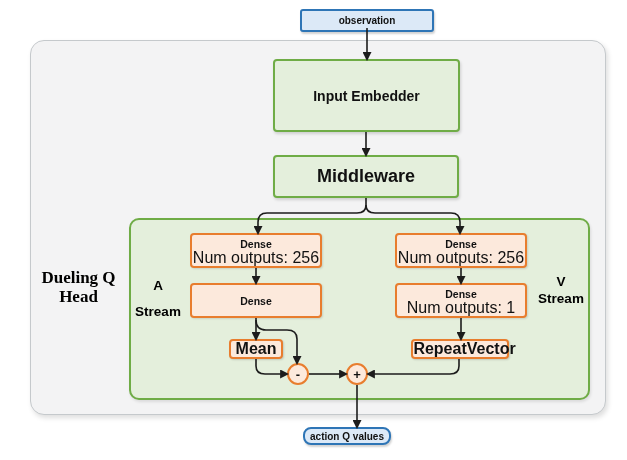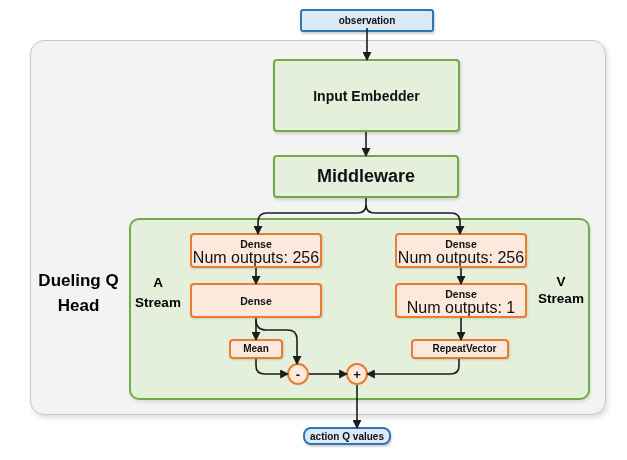--- a/index.html
+++ b/index.html
@@ -30,21 +30,21 @@
   .node.green{
     background:#e4efdc;border:2px solid #6fac46;border-radius:4px;
     box-shadow:1px 2px 3px rgba(0,0,0,0.15);
   }
   .node.orange{
     background:#fce9dc;border:2px solid #e87d2e;border-radius:4px;
     flex-direction:column;line-height:14px;font-size:10.5px;
     box-shadow:1px 1px 2px rgba(0,0,0,0.12);
   }
   .node.orange .sub{font-weight:normal;font-size:16px;}
-  .node.orange.small{font-size:10px;box-shadow:1px 1px 2px rgba(0,0,0,0.15);}
+  .node.orange.small{font-size:16px;box-shadow:1px 1px 2px rgba(0,0,0,0.15);}
   .op-circle{
     background:#fce9dc;border:2px solid #e87d2e;border-radius:50%;
     display:flex;align-items:center;justify-content:center;
     font-weight:bold;font-size:13px;color:#111;line-height:1;
   }
   .big-label{
     text-align:center;font-weight:bold;color:#000;
   }
   svg.wires{position:absolute;left:0;top:0;pointer-events:none;}
 </style>
@@ -62,22 +62,22 @@
   </div>
 
   <div class="abs node green" style="left:273px;top:59px;width:187px;height:73px;font-size:14px;">
     <span>Input Embedder</span>
   </div>
 
   <div class="abs node green" style="left:273px;top:155px;width:186px;height:43px;font-size:18px;">
     <span>Middleware</span>
   </div>
 
-  <div class="abs big-label" style="left:30px;top:268px;width:97px;font-size:17px;line-height:25px;">Dueling Q Head</div>
-  <div class="abs big-label" style="left:131px;top:273px;width:54px;font-size:13.5px;line-height:20px;">A Stream</div>
+  <div class="abs big-label" style="left:30px;top:268px;width:97px;font-size:17px;line-height:19px;font-family:Liberation Serif, serif;">Dueling Q Head</div>
+  <div class="abs big-label" style="left:131px;top:273px;width:54px;font-size:13.5px;line-height:26px;">A Stream</div>
   <div class="abs big-label" style="left:528px;top:273px;width:58px;font-size:13.5px;line-height:17px;padding-left:8px;">V Stream</div>
 
   <div class="abs node orange" style="left:190px;top:233px;width:132px;height:35px;">
     <span>Dense</span>
     <span class="sub">Num outputs: 256</span>
   </div>
   <div class="abs node orange" style="left:190px;top:283px;width:132px;height:35px;">
     <span>Dense</span>
   </div>
 

